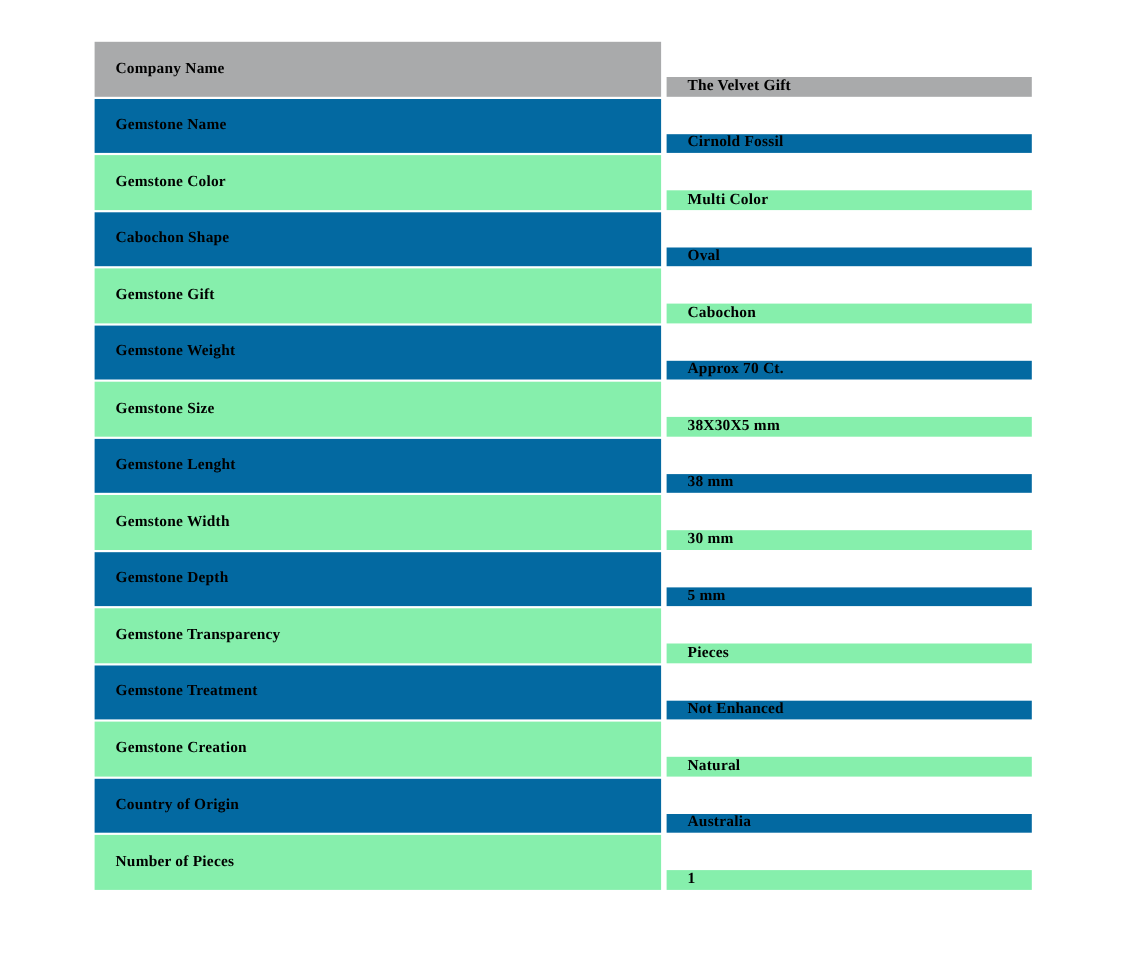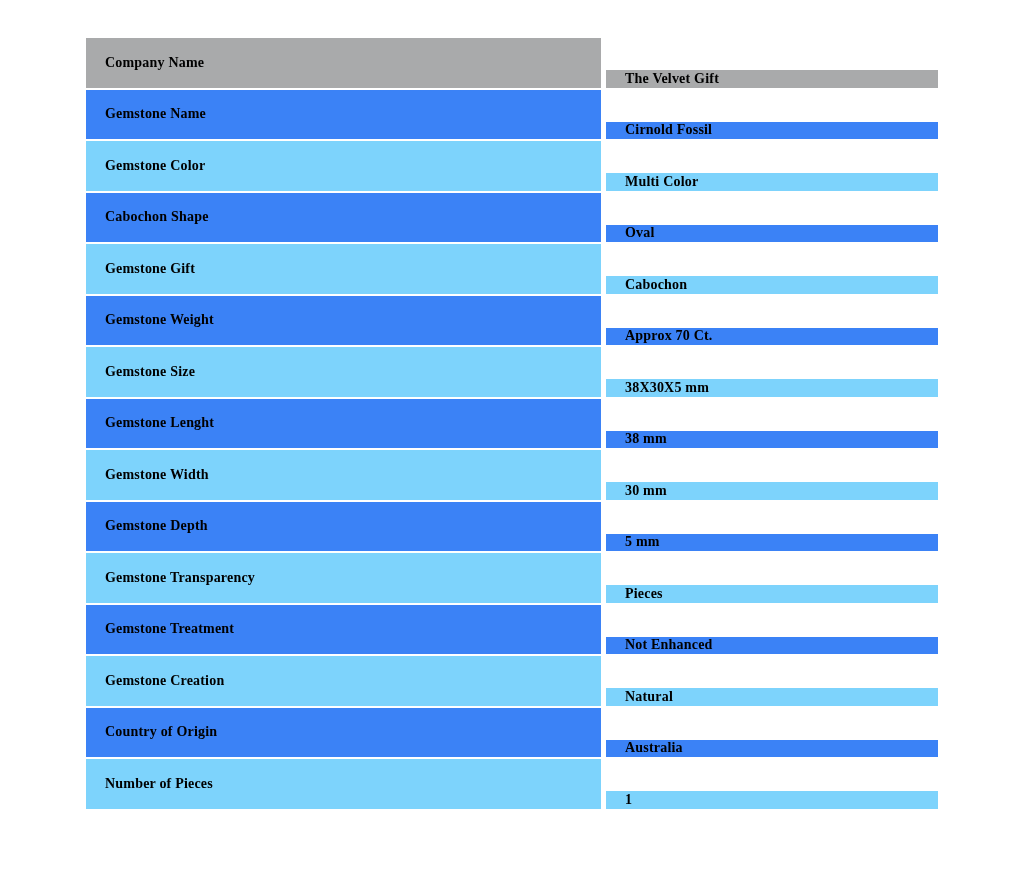--- a/index.html
+++ b/index.html
@@ -36,22 +36,22 @@
     padding: 0 19px;
     font-size: 14px;
     font-weight: bold;
     color: #000000;
     letter-spacing: 0.2px;
     font-family: Liberation Serif, serif;
   }
   .cell-label { width: 515px; flex: 0 0 515px; }
   .cell-value { flex: 1; margin-top: 32px; }
   .header-row .cell { background: #a9aaab; }
-  .spec-row.stripe .cell { background: #3b82f6; }
-  .spec-row.plain .cell { background: #7dd3fc; }
+  .spec-row.stripe .cell { background: #0369a1; }
+  .spec-row.plain .cell { background: #86efac; }
   .watermark {
     position: absolute;
     left: 86px;
     top: 830px;
     width: 850px;
     text-align: right;
     font-size: 17px;
     font-weight: bold;
     color: #d2d2d2;
     letter-spacing: 0.5px;

